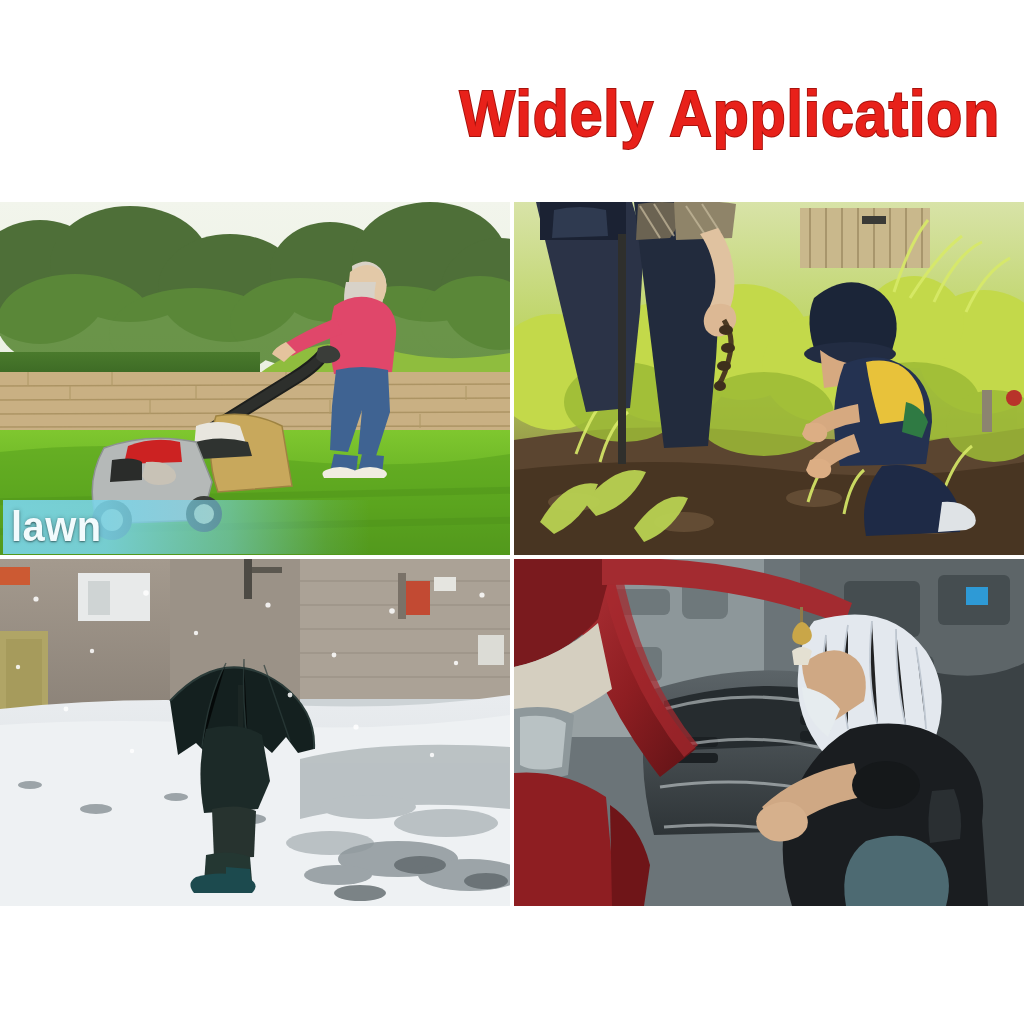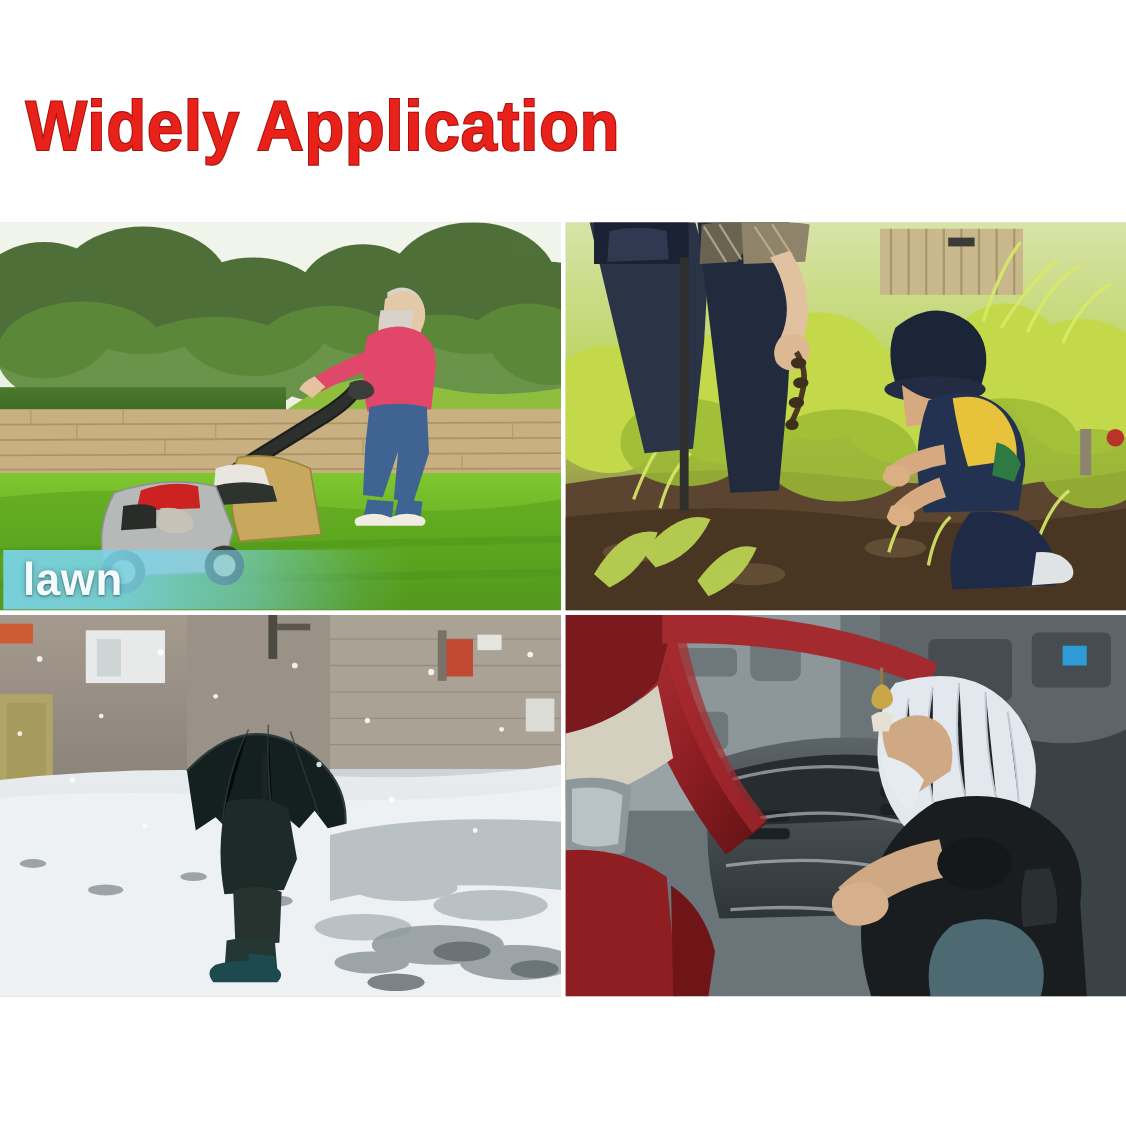--- a/index.html
+++ b/index.html
@@ -9,21 +9,21 @@
     background:#ffffff;
     font-family:"Liberation Sans","DejaVu Sans",sans-serif;
     overflow:hidden;
     position:relative;
   }
   #stage{position:relative;width:1024px;height:1024px;background:#fff;}
 
   
   .title-wrap{
     position:absolute;left:0;top:0;width:1024px;height:202px;
-    display:flex;align-items:center;justify-content:flex-start;
+    display:flex;align-items:center;justify-content:flex-end;
     background:#ffffff;
   }
   .title{
     font-family:"Liberation Sans Narrow","Liberation Sans","DejaVu Sans Condensed","DejaVu Sans",sans-serif;
     font-size:64px;
     font-weight:700;
     letter-spacing:1px;
     color:#e8211a;
     -webkit-text-stroke:2px #a8120c;
     paint-order:stroke fill;
@@ -42,21 +42,21 @@
   }
   .gap{background:#ffffff;}
   .cell{position:relative;overflow:hidden;background:#dfe3e0;}
   .cell svg{display:block;width:100%;height:100%;}
 
   
   .caption{
     position:absolute;left:3px;bottom:1px;
     height:54px;width:72%;
     display:flex;align-items:center;
-    padding-left:18px;
+    padding-left:8px;
     box-sizing:border-box;
     background:linear-gradient(to right,
         rgba(122,212,232,0.92) 0%,
         rgba(122,212,232,0.88) 28%,
         rgba(122,212,232,0.55) 62%,
         rgba(122,212,232,0.12) 88%,
         rgba(122,212,232,0.0) 100%);
     pointer-events:none;
   }
   .caption span{

